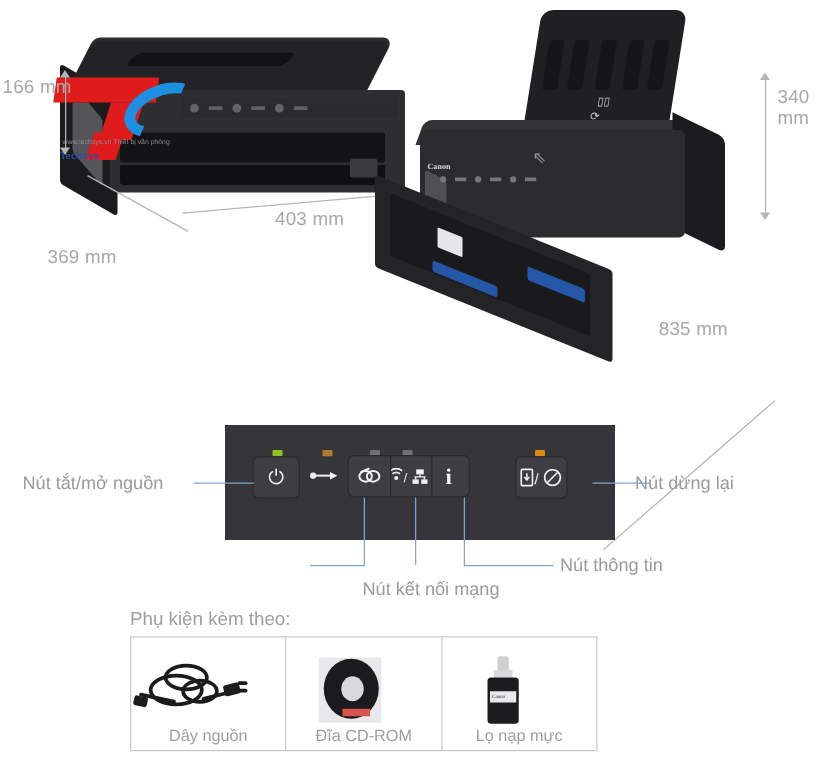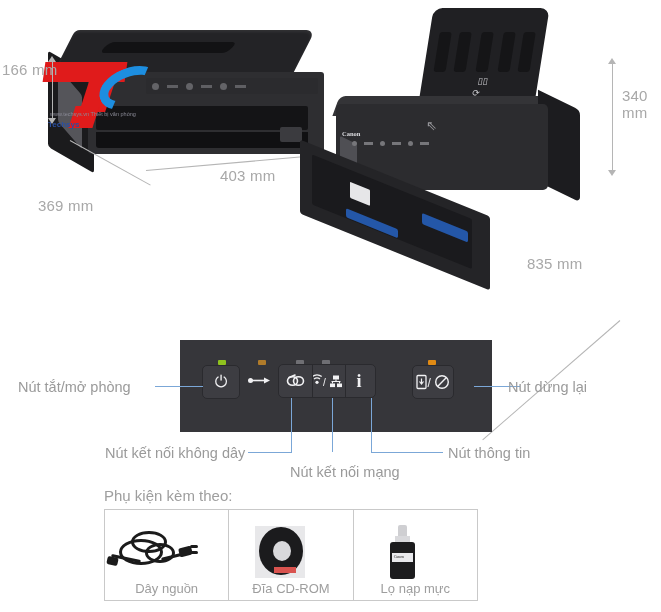--- a/index.html
+++ b/index.html
@@ -342,21 +342,21 @@
         <div class="rp-tray-blue2"></div>
       </div>
     </div>
   </div>
 
   <div class="arrow-line" style="left:612px;top:62px;width:1px;height:110px;"></div>
   <div class="arrow-head" style="left:608px;top:58px;border-left:4px solid transparent;border-right:4px solid transparent;border-bottom:6px solid #b5b5b5;"></div>
   <div class="arrow-head" style="left:608px;top:170px;border-left:4px solid transparent;border-right:4px solid transparent;border-top:6px solid #b5b5b5;"></div>
   <div class="arrow-line" style="left:438px;top:320px;width:182px;height:1px;transform:rotate(-41deg);transform-origin:right center;"></div>
 
-  <div class="dim-label" style="left:622px;top:70px;margin-top:18px;">340
+  <div class="dim-label" style="left:622px;top:70px;">340
 mm</div>
   <div class="dim-label" style="left:527px;top:256px;">835 mm</div>
 
   <div id="control-panel">
 
     <div class="cp-led" style="left:38px;top:20px;background:#8fc21e;"></div>
     <div class="cp-btn" style="left:22px;top:25px;width:38px;height:34px;font-size:16px;">
       <span>⏻</span>
     </div>
 
@@ -402,28 +402,27 @@
         <rect x="1" y="1.5" width="9" height="13" fill="none" stroke="#f2f2f4" stroke-width="1.3" rx="1"></rect>
         <path d="M5.5 4.5 v5 M3.5 7.5 L5.5 10 L7.5 7.5" stroke="#f2f2f4" stroke-width="1.2" fill="none"></path>
         <text x="11.5" y="13" font-size="12" fill="#f2f2f4" font-family="Liberation Sans, sans-serif">/</text>
         <circle cx="26" cy="8" r="6.3" fill="none" stroke="#f2f2f4" stroke-width="1.4"></circle>
         <path d="M21.6 12.4 L30.4 3.6" stroke="#f2f2f4" stroke-width="1.4"></path>
       </svg>
     </div>
   </div>
 
   <div class="leader" style="left:155px;top:386px;width:48px;height:1px;"></div>
-  <div class="callout-label" style="left:18px;top:379px;">Nút tắt/mở phòng</div>
+  <div class="callout-label" style="left:18px;top:379px;">Nút tắt/mở nguồn</div>
 
   <div class="leader" style="left:474px;top:386px;width:46px;height:1px;"></div>
   <div class="callout-label" style="left:508px;top:379px;">Nút dừng lại</div>
 
   <div class="leader" style="left:291px;top:398px;width:1px;height:54px;"></div>
   <div class="leader" style="left:248px;top:452px;width:44px;height:1px;"></div>
-  <div class="callout-label" style="left:105px;top:445px;">Nút kết nối không dây</div>
 
   <div class="leader" style="left:332px;top:398px;width:1px;height:54px;"></div>
   <div class="callout-label" style="left:290px;top:464px;">Nút kết nối mạng</div>
 
   <div class="leader" style="left:371px;top:398px;width:1px;height:54px;"></div>
   <div class="leader" style="left:371px;top:452px;width:72px;height:1px;"></div>
   <div class="callout-label" style="left:448px;top:445px;">Nút thông tin</div>
 
   <div id="accessories-title">Phụ kiện kèm theo:</div>
 

